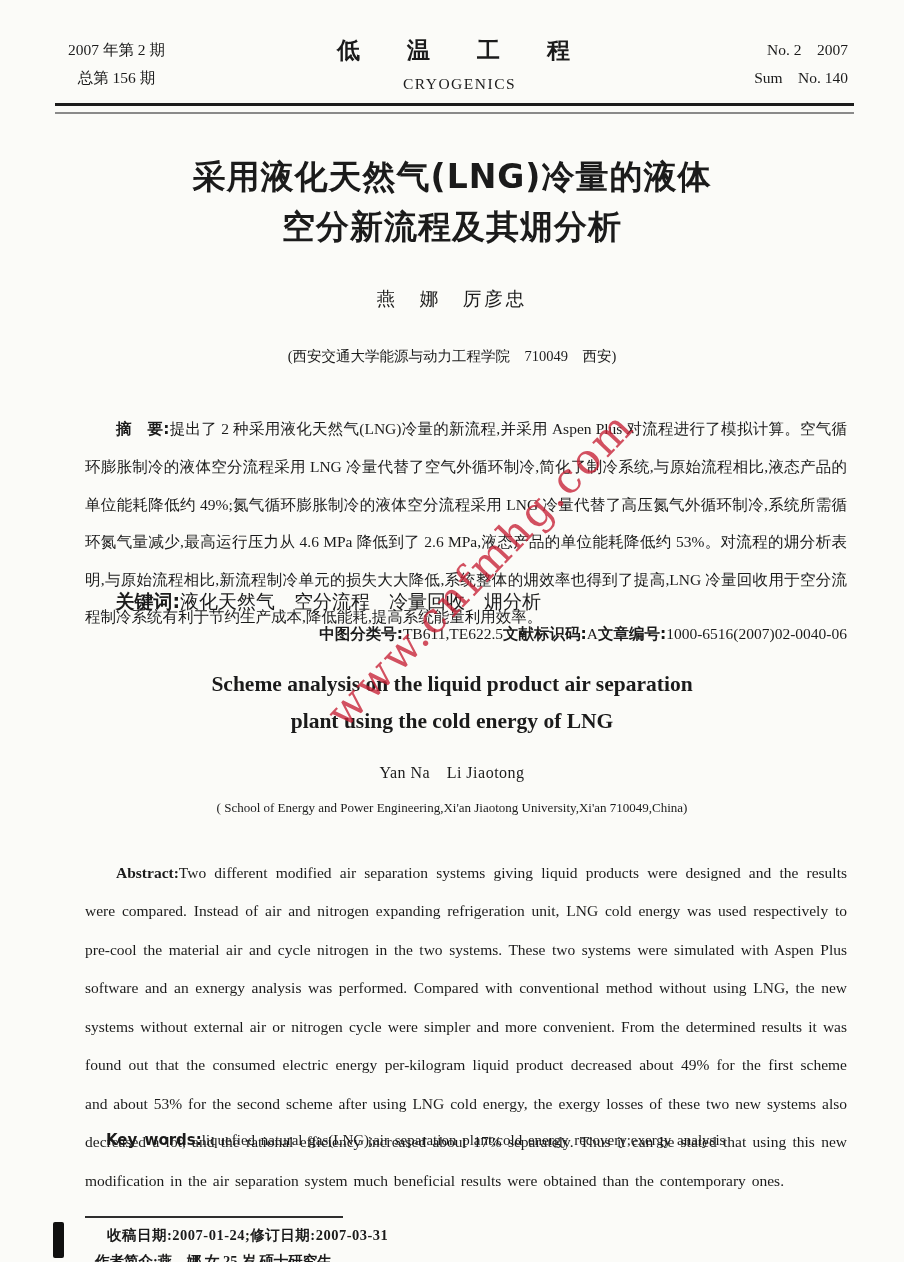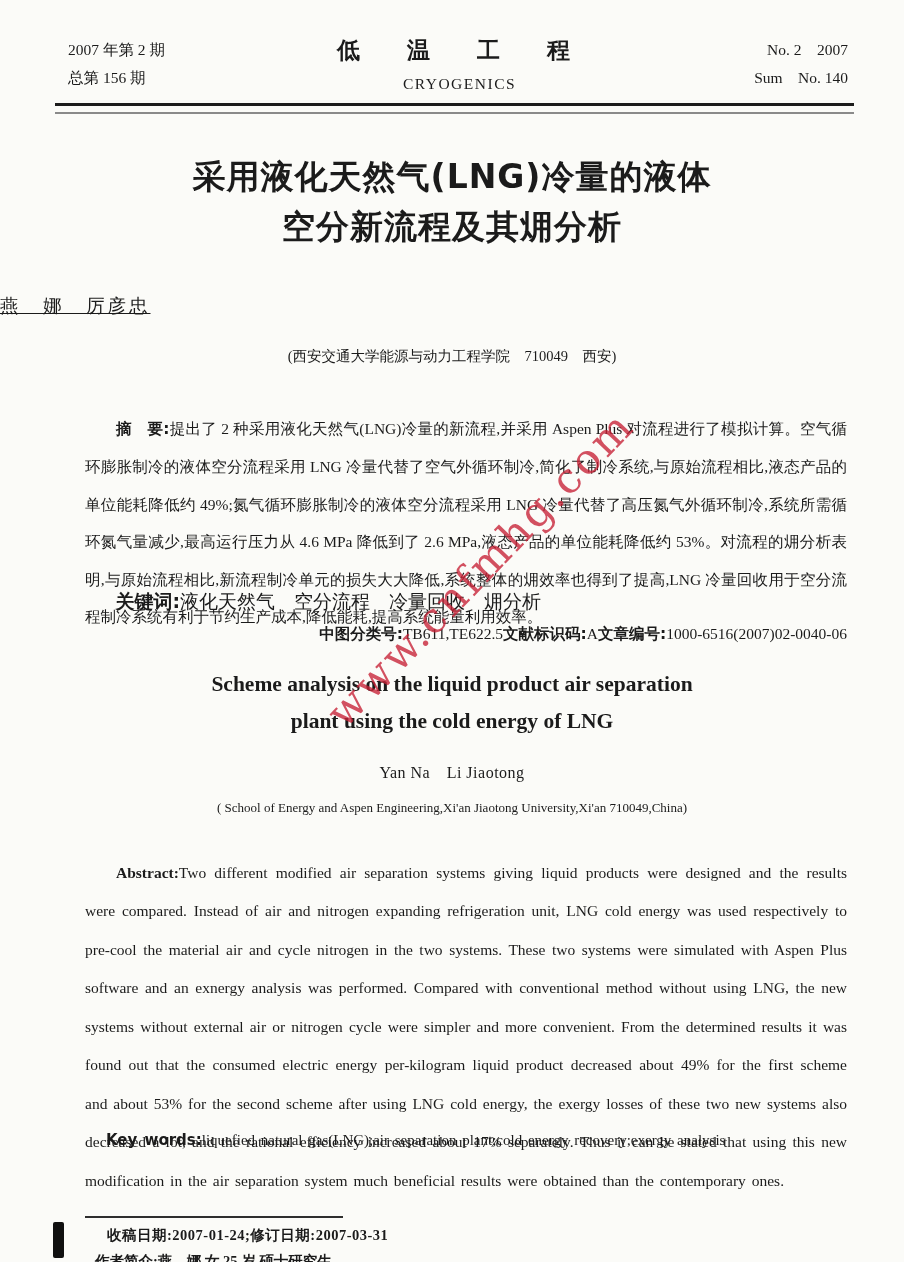--- a/index.html
+++ b/index.html
@@ -6,33 +6,33 @@
   .page {
     position:relative; width:904px; height:1262px; margin:0 auto;
     background:#fbfbf8; overflow:hidden;
     font-family:"Liberation Serif","DejaVu Serif",serif;
     color:#1b1b1b;
   }
   
   .header { position:absolute; top:36px; left:68px; right:56px;
     display:flex; justify-content:space-between; align-items:flex-start; }
   .hdr-col { font-size:15.5px; line-height:28px; }
-  .hdr-left { text-align:left; }
+  .hdr-left { text-align:center; }
   .hdr-right { text-align:right; }
   .hdr-center { text-align:center; }
   .journal-zh { font-size:23px; font-weight:600; letter-spacing:12px; line-height:30px; }
   .journal-en { font-size:15.5px; letter-spacing:1.5px; margin-top:4px; }
   .rule-double { position:absolute; top:103px; left:55px; right:50px; height:6px;
     border-top:3.5px solid #1c1c1c; border-bottom:2px solid #8a8a8a; }
   
   .title-zh { position:absolute; top:152px; left:0; width:100%; text-align:center;
     font-family:"DejaVu Sans","Liberation Sans",sans-serif;
     font-size:33px; font-weight:bold; line-height:50px; letter-spacing:1px; }
-  .authors-zh { position:absolute; top:293px; left:0; width:100%; text-align:left;
-    font-size:18.5px; letter-spacing:3px;text-decoration:underline; }
+  .authors-zh { position:absolute; top:286px; left:0; width:100%; text-align:center;
+    font-size:18.5px; letter-spacing:3px; }
   .affiliation-zh { position:absolute; top:347px; left:0; width:100%; text-align:center;
     font-size:14.5px; }
   
   .abstract-zh { position:absolute; top:394px; left:85px; width:762px;
     font-size:15.5px; line-height:37.5px; text-align:justify; text-align-last:left;
     text-indent:2em; }
   .abstract-zh b, .kw b { font-family:"DejaVu Sans","Liberation Sans",sans-serif; font-weight:bold; }
   .kw-zh { position:absolute; top:589px; left:85px; width:762px;
     font-size:19px; text-indent:1.6em; }
   .classification { position:absolute; top:624px; left:85px; width:762px;
@@ -103,21 +103,21 @@
     <span class="seg"><b>中图分类号:</b><span>TB611,TE622.5</span></span>
     <span class="seg"><b>文献标识码:</b><span>A</span></span>
     <span class="seg"><b>文章编号:</b><span>1000-6516(2007)02-0040-06</span></span>
   </div>
 
   <div class="title-en">
     <div>Scheme analysis on the liquid product air separation</div>
     <div>plant using the cold energy of LNG</div>
   </div>
   <div class="authors-en">Yan Na　Li Jiaotong</div>
-  <div class="affiliation-en">( School of Energy and Aspen Engineering,Xi'an Jiaotong University,Xi'an 710049,China)</div>
+  <div class="affiliation-en">( School of Energy and Power Engineering,Xi'an Jiaotong University,Xi'an 710049,China)</div>
 
   <p class="abstract-en"><b>Abstract:</b><span>Two different modified air separation systems giving liquid products were designed and the results were compared. Instead of air and nitrogen expanding refrigeration unit, LNG cold energy was used respectively to pre-cool the material air and cycle nitrogen in the two systems. These two systems were simulated with Aspen Plus software and an exnergy analysis was performed. Compared with conventional method without using LNG, the new systems without external air or nitrogen cycle were simpler and more convenient. From the determined results it was found out that the consumed electric energy per-kilogram liquid product decreased about 49% for the first scheme and about 53% for the second scheme after using LNG cold energy, the exergy losses of these two new systems also decreased a lot, and the rational efficiency increased about 17% separately. Thus it can be stated that using this new modification in the air separation system much beneficial results were obtained than the contemporary ones.</span></p>
 
   <div class="kw kw-en"><b>Key words:</b><span>liquefied natural gas(LNG);air separation plant;cold energy recovery;exergy analysis</span></div>
 
   <div class="footnote-rule"></div>
   <div class="dates">收稿日期:2007-01-24;修订日期:2007-03-31</div>
   <div class="bio">作者简介:燕　娜,女,25 岁,硕士研究生</div>
   <div class="artifact-bar"></div>
 

